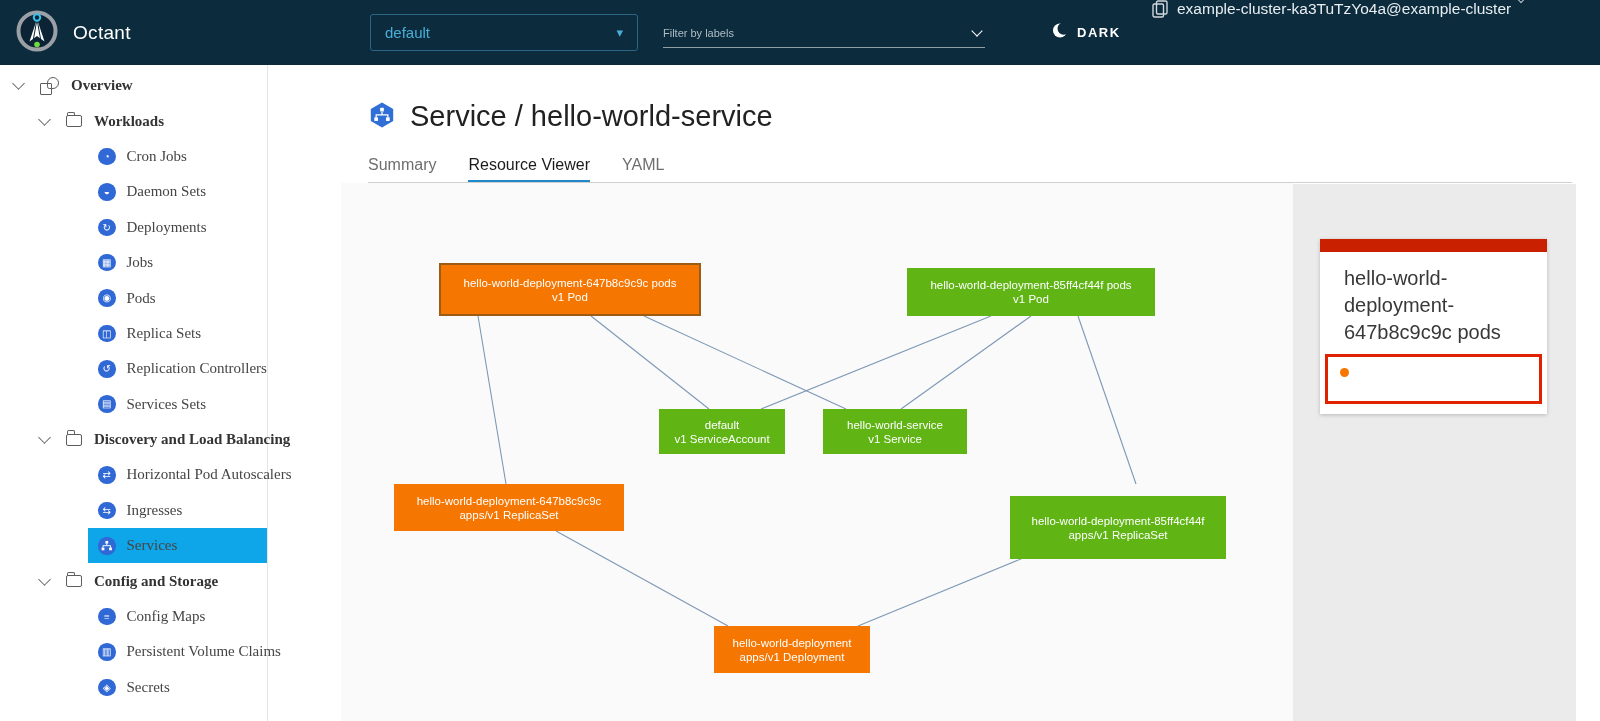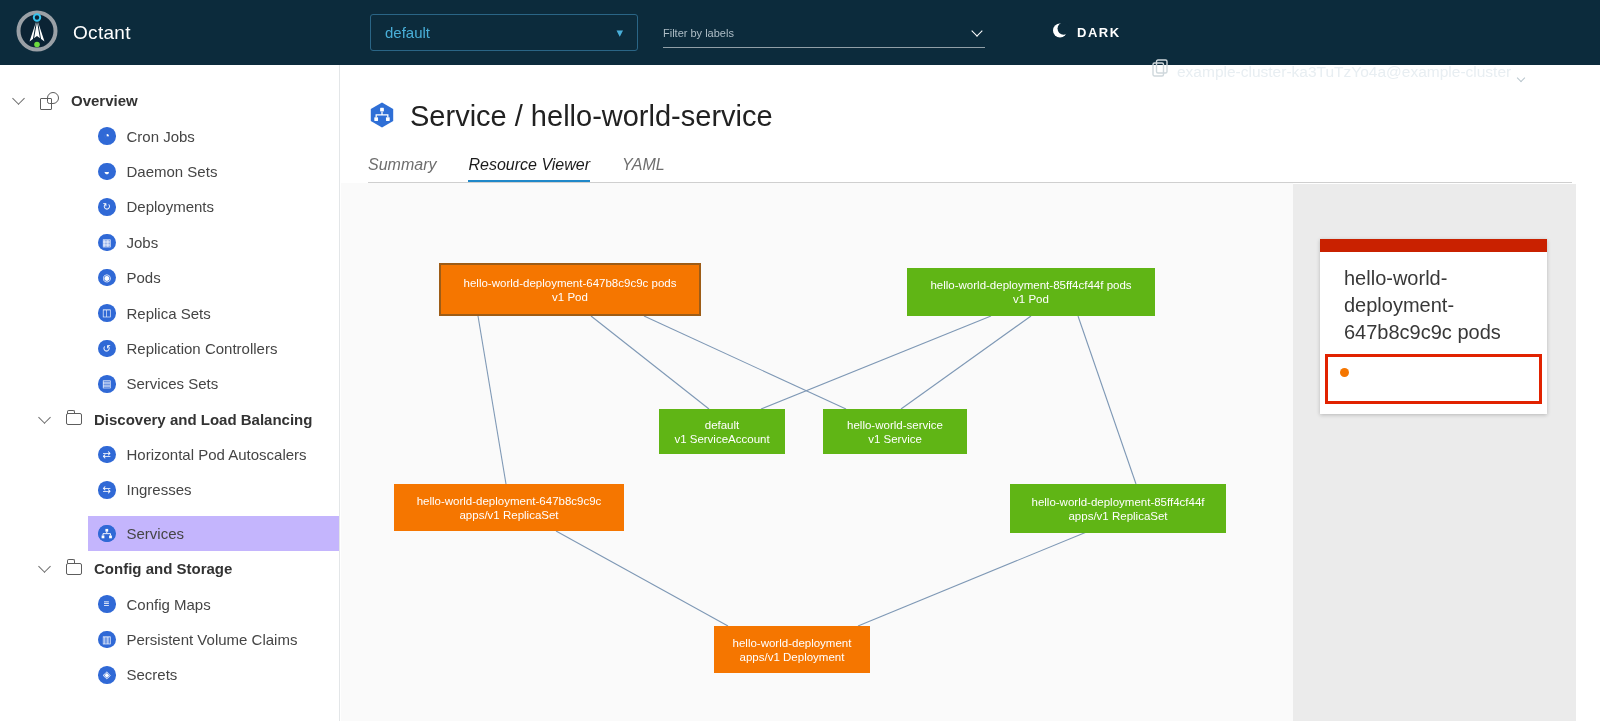--- a/index.html
+++ b/index.html
@@ -22,31 +22,31 @@
                  border-bottom:1px solid rgba(255,255,255,.55); display:flex; align-items:center; }
   .filter-input { flex:1; background:transparent; border:none; outline:none;
                   color:#e8eef2; font-size:11px; font-family:inherit; }
   .filter-input::placeholder { color:#aebdc6; opacity:1; }
   .chev-w { width:8px; height:8px; border-right:1.6px solid #fff; border-bottom:1.6px solid #fff;
             transform:rotate(45deg); margin:-4px 4px 0 0; }
   .theme-toggle { position:absolute; left:1052px; top:0; height:65px; display:flex;
                   align-items:center; cursor:pointer; }
   .theme-label { color:#fff; font-size:13px; font-weight:700; letter-spacing:1.5px; margin-left:8px; }
   .cluster { position:absolute; left:1152px; top:0; height:81px; display:flex;
-             align-items:flex-end; cursor:pointer; }
+             align-items:flex-start; cursor:pointer; }
   .cluster-label { color:#e8eef2; font-size:15.5px; margin:0 7px 0 9px; }
   .chev-w.small { width:6px; height:6px; border-color:#b9c6cd; }
 
   
-  .sidebar { position:absolute; top:65px; left:0; width:340px; height:656px;
-             background:#fff; border-right:1px solid #e3e6e8; padding-top:18px; }
+  .sidebar { position:absolute; top:65px; left:0; width:268px; height:656px;
+             background:#fff; border-right:1px solid #e3e6e8; padding-top:3px;font-family:Liberation Serif, serif; }
   .nav-row { height:35.4px; display:flex; align-items:center; font-size:15px; color:#454545; cursor:pointer; }
   .nav-row.bold { font-weight:700; color:#333; }
   .nav-row.item { margin-left:88px; padding-left:10px; }
-  .nav-row.item.selected { background:#c4b5fd;margin-top:8px; }
+  .nav-row.item.selected { background:#0ea5e9; }
   .nav-label { margin-left:12px; white-space:nowrap; }
   .chev-g { width:9px; height:9px; border-right:1.6px solid #6b6b6b; border-bottom:1.6px solid #6b6b6b;
             transform:rotate(45deg); flex:none; margin-top:-4px; }
   .root .chev-g { margin-left:14px; }
   .group .chev-g { margin-left:40px; }
   .ovw-icon { position:relative; width:19px; height:18px; margin-left:17px; flex:none; }
   .ovw-icon::before { content:""; position:absolute; left:0; bottom:0; width:10px; height:10px;
                       border:1.6px solid #5d5d5d; border-radius:1px; }
   .ovw-icon::after { content:""; position:absolute; right:0; top:0; width:10px; height:10px;
                      border:1.6px solid #5d5d5d; border-radius:50% 50% 50% 20%; }
@@ -56,21 +56,21 @@
                          border:1.6px solid #5d5d5d; border-bottom:none; border-radius:2px 2px 0 0; }
   .kicon { width:17.5px; height:17.5px; border-radius:50%; background:#3069d6; color:#fff;
            font-size:10px; line-height:17.5px; text-align:center; flex:none; overflow:hidden; }
   .nav-row.item .nav-label { margin-left:11px; }
 
   
   .title-row { position:absolute; left:368px; top:100px; display:flex; align-items:flex-end; }
   .page-title { font-size:29px; color:#212121; margin-left:14px; font-weight:400; }
   .tabs { position:absolute; left:368px; top:150px; height:33px; display:flex; gap:32px; }
   .tab { font-size:16px; color:#6e6e6e; display:flex; align-items:center; height:33px;
-         cursor:pointer; border-bottom:3px solid transparent; padding-bottom:0;font-style:italic; }
+         cursor:pointer; border-bottom:3px solid transparent; padding-bottom:0; }
   .tab.active { color:#1b1b1b; border-bottom:3px solid #1f88c9; }
   .divider { position:absolute; left:368px; top:182px; width:1204px; height:1px; background:#cfcfcf; }
 
   
   .graph { position:absolute; left:341px; top:183px; width:952px; height:538px; background:#fafafa; }
   .edges { position:absolute; left:0; top:0; }
   .edges line { stroke:#7e98b5; stroke-width:1.1; }
   .gnode { position:absolute; display:flex; flex-direction:column; align-items:center;
            justify-content:center; color:#fff; font-size:11.5px; line-height:14px;
            text-align:center; cursor:pointer; }
@@ -139,20 +139,25 @@
       <span class="chev-w small"></span>
     </div>
   </div>
 
   <div class="sidebar">
     <div class="nav-row root bold">
       <span class="chev-g"></span>
       <span class="ovw-icon"></span>
       <span class="nav-label">Overview</span>
     </div>
+    <div class="nav-row group bold">
+      <span class="chev-g"></span>
+      <span class="folder-icon"></span>
+      <span class="nav-label">Workloads</span>
+    </div>
     <div class="nav-row item">
       <span class="kicon">◔</span>
       <span class="nav-label">Cron Jobs</span>
     </div>
     <div class="nav-row item">
       <span class="kicon">◒</span>
       <span class="nav-label">Daemon Sets</span>
     </div>
     <div class="nav-row item">
       <span class="kicon">↻</span>
@@ -267,21 +272,21 @@
       <span>v1 ServiceAccount</span>
     </div>
     <div class="gnode ok" style="left:482px;top:226px;width:144px;height:45px">
       <span>hello-world-service</span>
       <span>v1 Service</span>
     </div>
     <div class="gnode warn" style="left:53px;top:301px;width:230px;height:47px">
       <span>hello-world-deployment-647b8c9c9c</span>
       <span>apps/v1 ReplicaSet</span>
     </div>
-    <div class="gnode ok" style="left:669px;top:301px;width:216px;height:49px">
+    <div class="gnode ok" style="left:669px;top:313px;width:216px;height:63px">
       <span>hello-world-deployment-85ff4cf44f</span>
       <span>apps/v1 ReplicaSet</span>
     </div>
     <div class="gnode warn" style="left:373px;top:443px;width:156px;height:47px">
       <span>hello-world-deployment</span>
       <span>apps/v1 Deployment</span>
     </div>
   </div>
 
   <div class="detail-panel">

